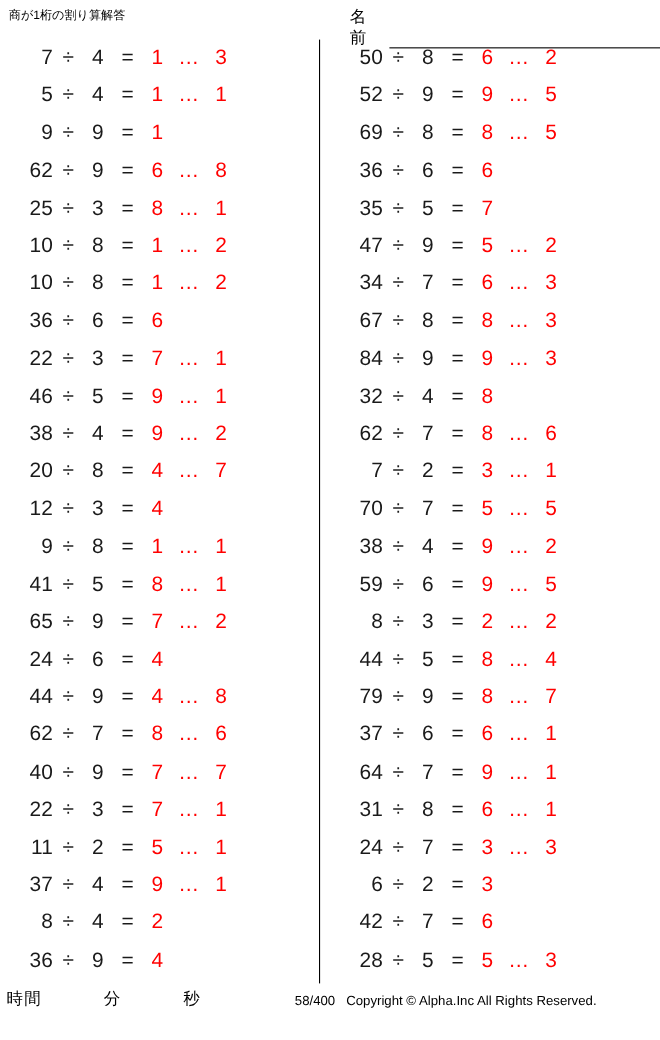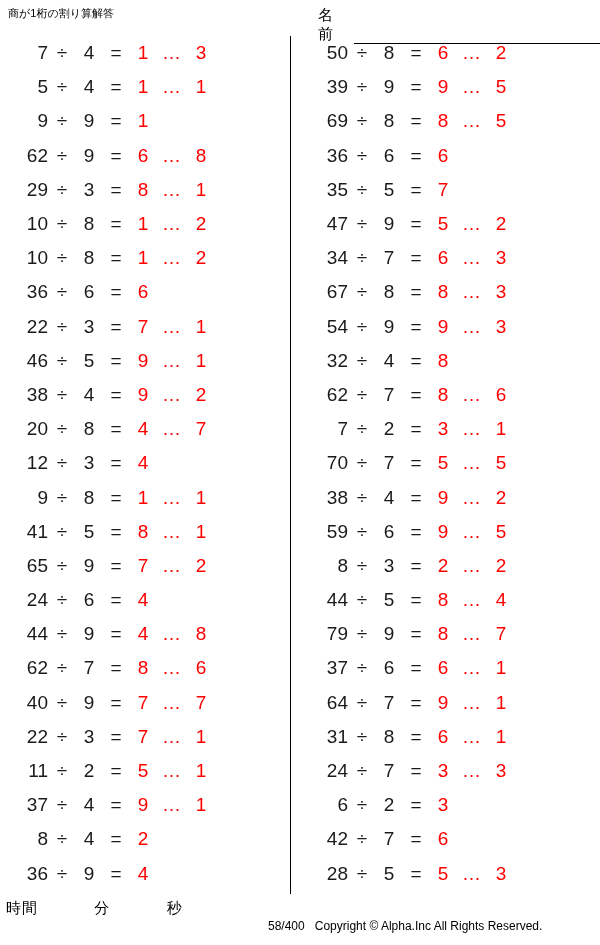--- a/index.html
+++ b/index.html
@@ -119,21 +119,20 @@
     letter-spacing: 1px;
   }
   .time-block .gap { display: inline-block; width: 46px; }
   .copyright {
     position: absolute;
     left: 268px;
     top: 8px;
     font-size: 12px;
     color: #000;
     white-space: nowrap;
-    margin-top: 16px;
   }
 </style>
 </head>
 <body>
 
 <div class="sheet">
 
   <div class="header">
     <div class="header-title">商が1桁の割り算解答</div>
     <div class="name-block">
@@ -176,21 +175,21 @@
         <div class="row">
           <span class="cell dividend">62</span>
           <span class="cell opdiv">÷</span>
           <span class="cell divisor">9</span>
           <span class="cell eq">=</span>
           <span class="cell quotient">6</span>
           <span class="cell dots">…</span>
           <span class="cell remainder">8</span>
         </div>
         <div class="row">
-          <span class="cell dividend">29</span>
+          <span class="cell dividend">25</span>
           <span class="cell opdiv">÷</span>
           <span class="cell divisor">3</span>
           <span class="cell eq">=</span>
           <span class="cell quotient">8</span>
           <span class="cell dots">…</span>
           <span class="cell remainder">1</span>
         </div>
         <div class="row">
           <span class="cell dividend">10</span>
           <span class="cell opdiv">÷</span>
@@ -376,21 +375,21 @@
         <div class="row">
           <span class="cell dividend">50</span>
           <span class="cell opdiv">÷</span>
           <span class="cell divisor">8</span>
           <span class="cell eq">=</span>
           <span class="cell quotient">6</span>
           <span class="cell dots">…</span>
           <span class="cell remainder">2</span>
         </div>
         <div class="row">
-          <span class="cell dividend">39</span>
+          <span class="cell dividend">52</span>
           <span class="cell opdiv">÷</span>
           <span class="cell divisor">9</span>
           <span class="cell eq">=</span>
           <span class="cell quotient">9</span>
           <span class="cell dots">…</span>
           <span class="cell remainder">5</span>
         </div>
         <div class="row">
           <span class="cell dividend">69</span>
           <span class="cell opdiv">÷</span>
@@ -439,21 +438,21 @@
         <div class="row">
           <span class="cell dividend">67</span>
           <span class="cell opdiv">÷</span>
           <span class="cell divisor">8</span>
           <span class="cell eq">=</span>
           <span class="cell quotient">8</span>
           <span class="cell dots">…</span>
           <span class="cell remainder">3</span>
         </div>
         <div class="row">
-          <span class="cell dividend">54</span>
+          <span class="cell dividend">84</span>
           <span class="cell opdiv">÷</span>
           <span class="cell divisor">9</span>
           <span class="cell eq">=</span>
           <span class="cell quotient">9</span>
           <span class="cell dots">…</span>
           <span class="cell remainder">3</span>
         </div>
         <div class="row">
           <span class="cell dividend">32</span>
           <span class="cell opdiv">÷</span>

